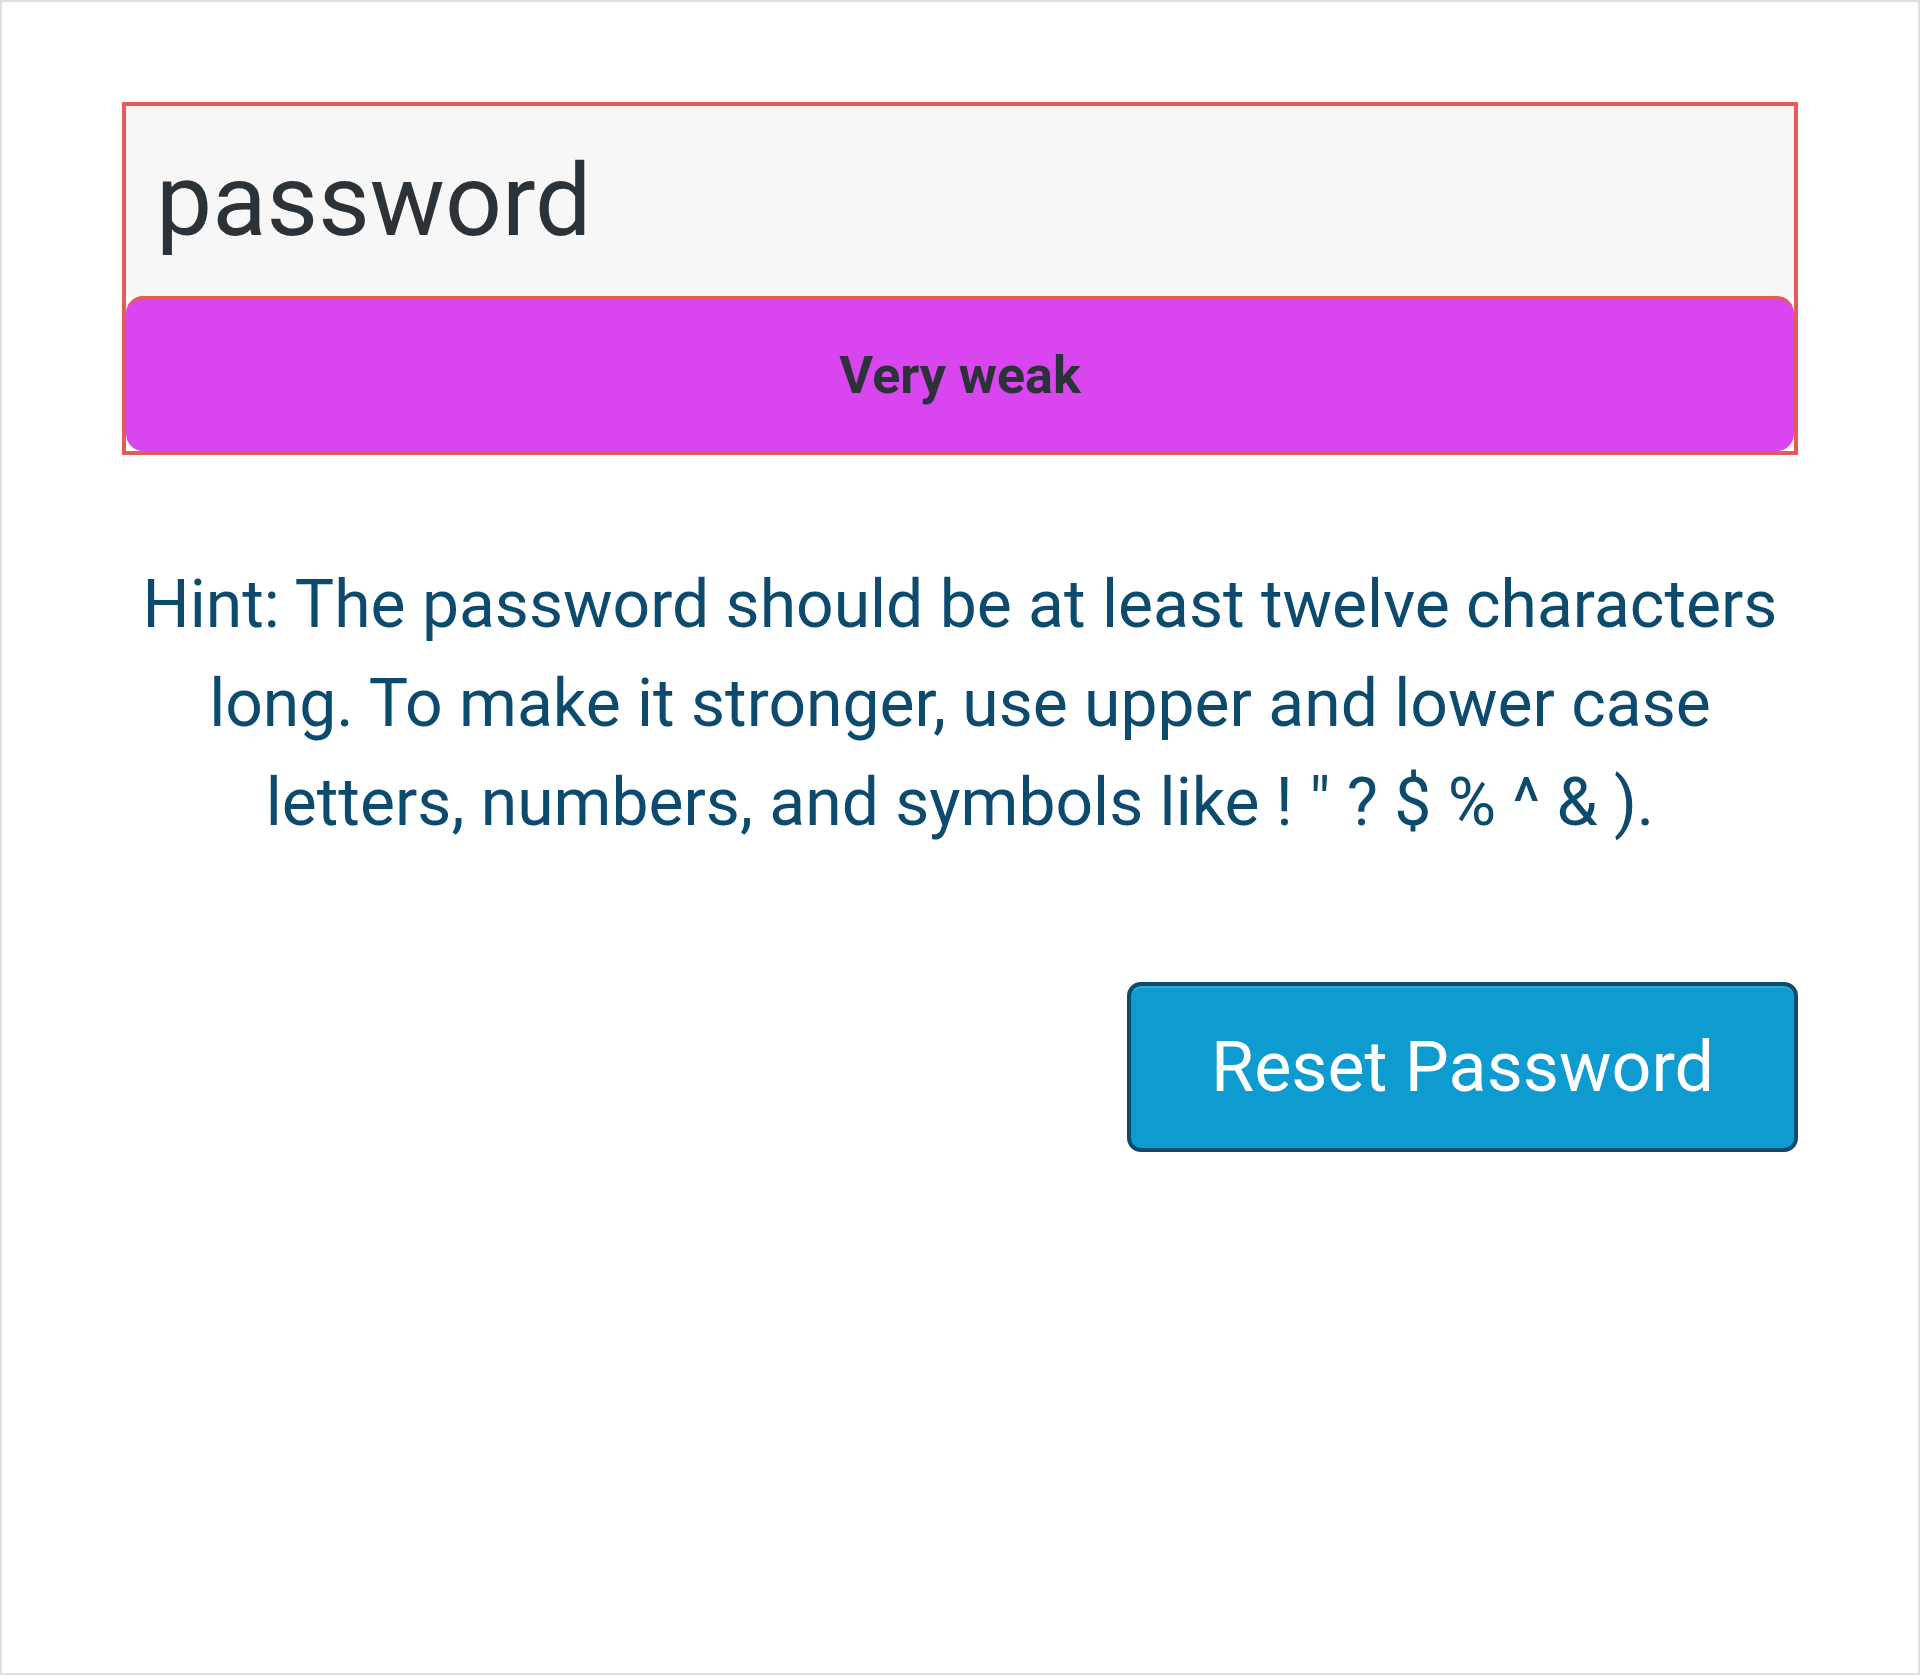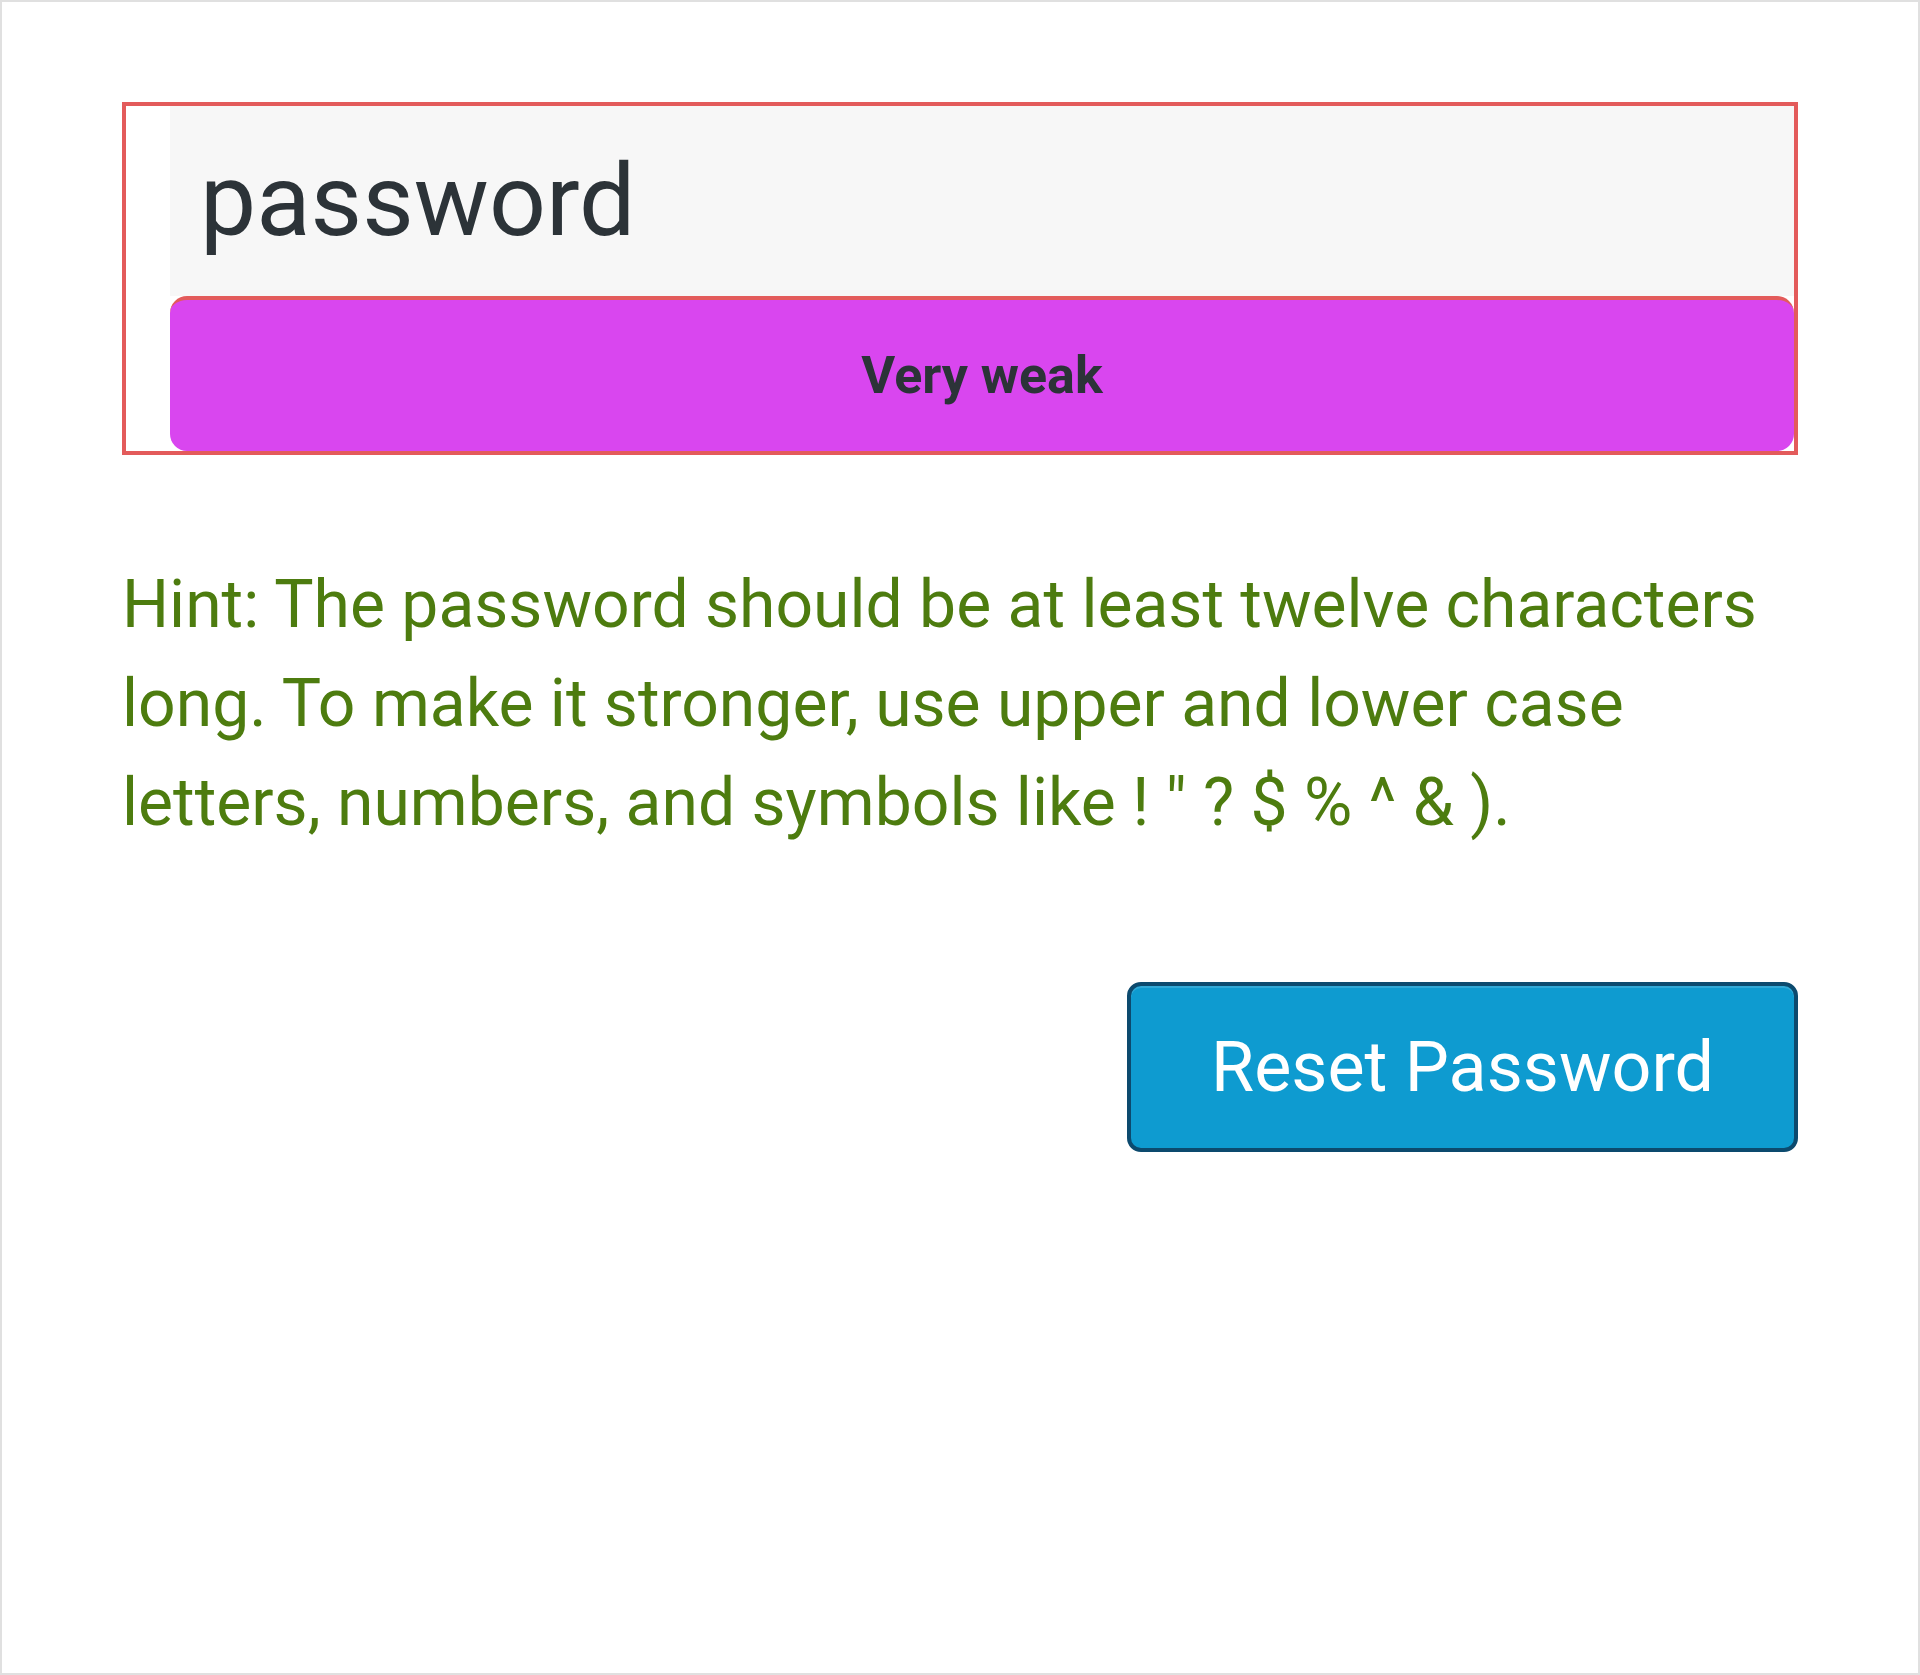--- a/index.html
+++ b/index.html
@@ -20,21 +20,20 @@
     }
     .field-label {
       display: block;
       font-size: 72px;
       color: #7a7a7a;
       margin-bottom: 30px;
       font-weight: 400;
     }
     .input-strength-group {
       border: 4px solid #e35b5b;
-      padding-left: 44px;
     }
     .password-input {
       width: 100%;
       padding: 40px 30px;
       font-size: 100px;
       font-weight: 400;
       color: #2c3338;
       background: #f7f7f7;
       border: none;
       outline: none;
@@ -52,22 +51,23 @@
       padding: 45px 0;
       font-size: 52px;
       font-weight: 700;
       color: #2c3338;
       border-radius: 17px;
     }
     .hint-text {
       margin-top: 100px;
       font-size: 66px;
       line-height: 1.5;
-      color: #4d7c0f;
+      color: #0c4a6e;
       font-weight: 400;
+      text-align: center;
     }
     .button-row {
       margin-top: 130px;
       text-align: right;
     }
     .reset-button {
       display: inline-block;
       background: #0e9bd0;
       color: #ffffff;
       border: 4px solid #0c4a6e;

